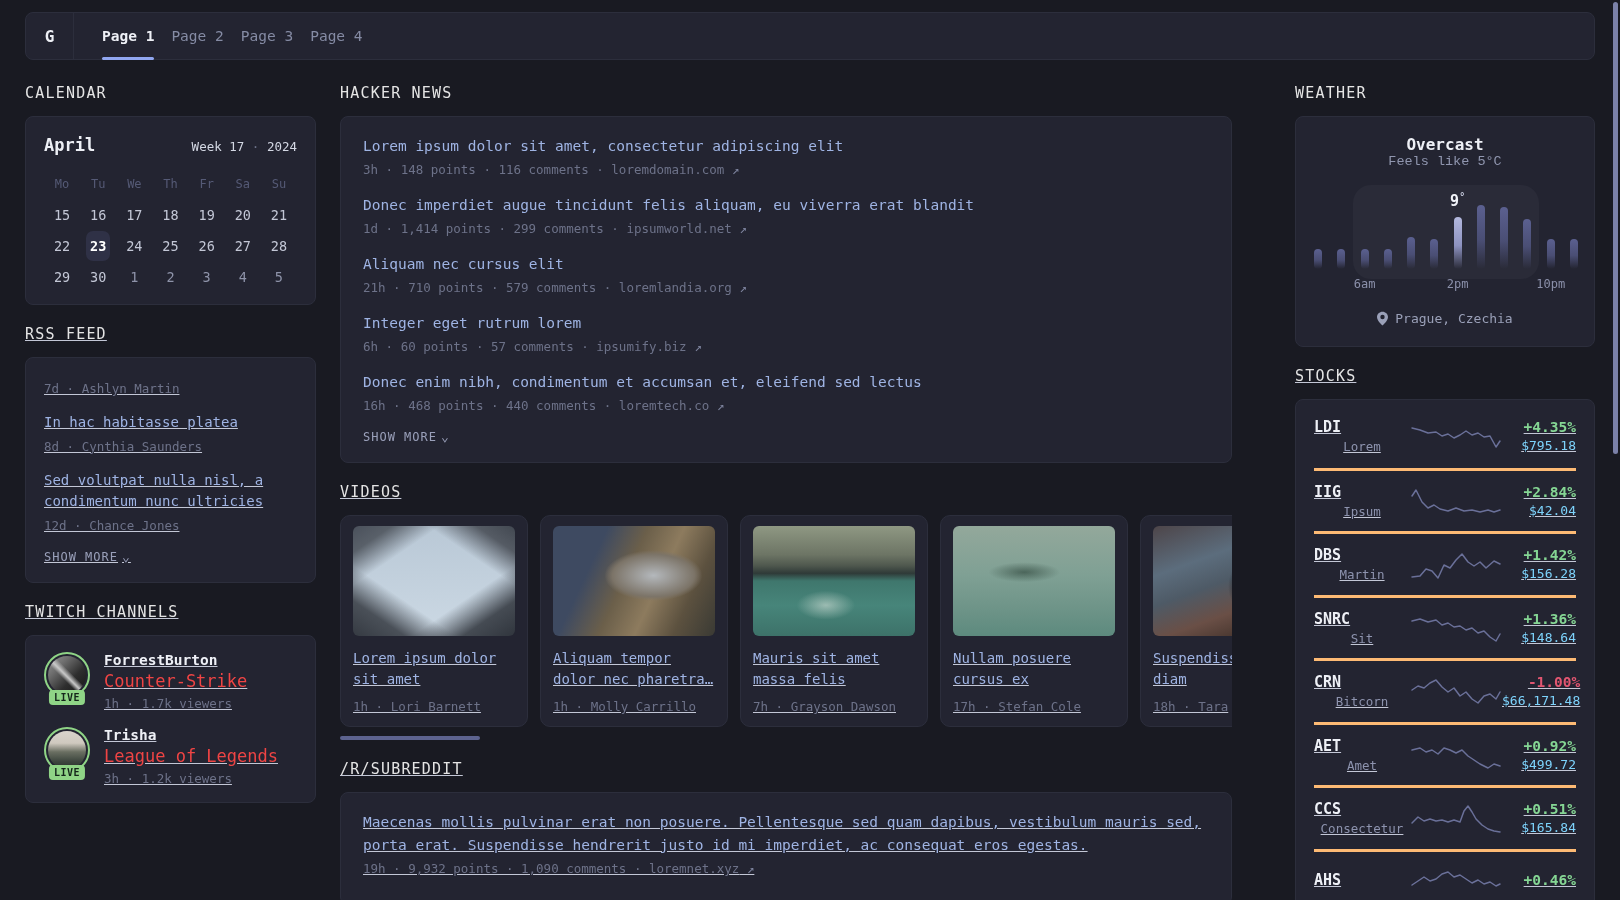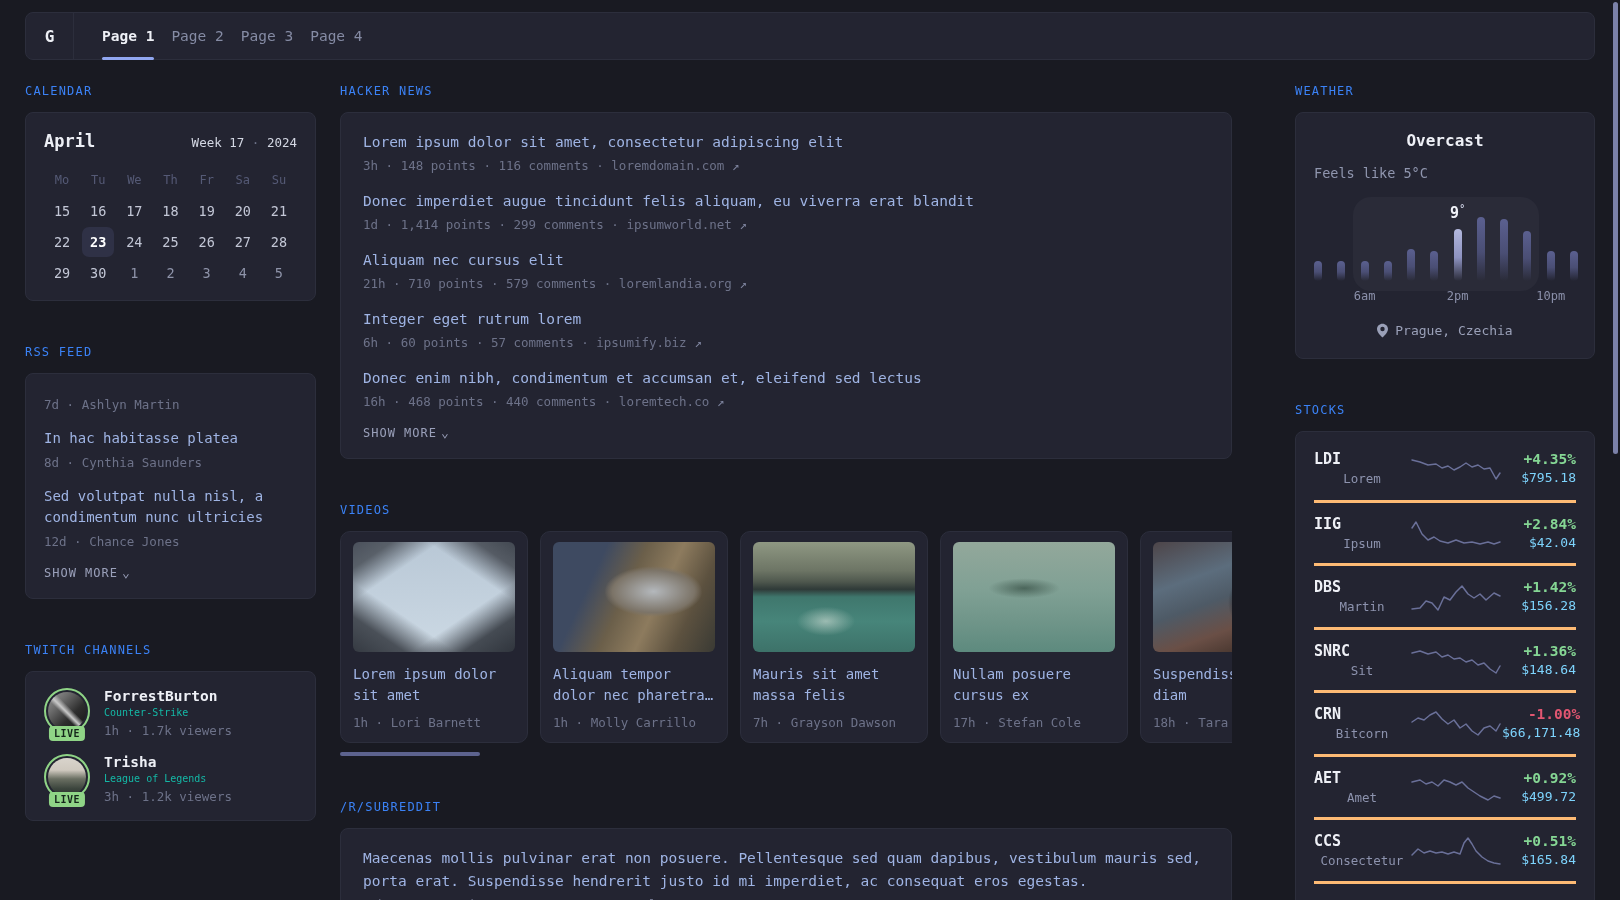--- a/index.html
+++ b/index.html
@@ -32,23 +32,23 @@
     position:absolute; left:0; right:0; bottom:-1px; height:3px;
     background:#90a6f0; border-radius:3px;
   }
 
   
   .columns { display:flex; margin-top:24px; align-items:flex-start; }
   .col-left  { width:291px; margin-right:24px; flex:none; }
   .col-mid   { width:892px; margin-right:63px; flex:none; }
   .col-right { width:300px; flex:none; }
 
-  .widget + .widget { margin-top:44px; }
+  .widget + .widget { margin-top:20px;text-decoration:underline; }
   .widget-header {
-    font-size:12px; letter-spacing:1.2px; color:#3b82f6; margin-bottom:14px;
+    font-size:15px; letter-spacing:1.2px; color:#e5e5e5; margin-bottom:14px;
   }
   .card {
     background:#232431; border:1px solid #2c2e3c; border-radius:8px;
   }
 
   .meta { font-size:12.5px; color:#6d7289; margin-top:5px; }
   .ext-arrow { color:#7e849f; }
   .show-more {
     margin-top:16px; font-size:12px; letter-spacing:1px; color:#9aa0ba; cursor:pointer;
   }
@@ -61,21 +61,21 @@
   .cal-week { font-size:12.5px; color:#d4d8e4; }
   .cal-week .dot { color:#6d7289; }
   .cal-grid {
     margin-top:14px; display:grid; grid-template-columns:repeat(7,1fr); row-gap:1px;
   }
   .cal-cell { height:30px; display:flex; align-items:center; justify-content:center; font-size:13.5px; }
   .cal-dow { color:#555a76; font-size:12px; }
   .cal-day { color:#c3c7d6; cursor:pointer; }
   .cal-day.dim { color:#8e93a9; }
   .cal-day.sel {
-    width:32px; justify-self:center; background:#2f3146; border-radius:7px;
+    width:24px; justify-self:center; background:#2f3146; border-radius:7px;
     color:#ffffff; font-weight:bold;
   }
 
   
   .rss-card { padding:18px; }
   .feed-item + .feed-item { margin-top:16px; }
   .feed-title { font-size:14px; line-height:21.5px; color:#9fb4e4; cursor:pointer; }
   .feed-title.visited { color:#979cb0; }
 
   
@@ -93,21 +93,21 @@
         linear-gradient(135deg,#9a9a9a 0%,#6b6b6b 30%,#2e2e2e 62%,#151515 100%); }
   .a2 { background: linear-gradient(180deg,#d9d4cc 0%,#cfc9bf 32%,#6a6f62 55%,#3d463e 80%,#2a322c 100%); }
   .a3 { background: radial-gradient(circle at 45% 40%, #e8d4b8 0%, #c9a882 40%, #8a6a50 75%, #5a4538 100%); }
   .live-badge {
     position:absolute; left:50%; bottom:-7px; transform:translateX(-50%);
     background:#8fd486; color:#14251a; font-size:10px; font-weight:bold;
     padding:2px 5px; border-radius:4px; letter-spacing:.5px;
   }
   .tw-name { font-size:14.5px; font-weight:bold; color:#eef0f6; cursor:pointer; }
   .tw-name.offline { color:#a8b2d6; font-weight:bold; }
-  .tw-game { font-size:10px; color:#14b8a6; margin-top:3px; }
+  .tw-game { font-size:17px; color:#ef4444; margin-top:3px; }
 
   
   .hn-card { padding:18px 22px; }
   .hn-item + .hn-item { margin-top:17px; }
   .hn-title { font-size:14.5px; line-height:22px; color:#9fb4e4; cursor:pointer; }
 
   .sub-card { padding:18px 22px 28px; }
   .sub-title { font-size:14.5px; line-height:22.5px; color:#9fb4e4; cursor:pointer; }
 
   
@@ -140,21 +140,21 @@
     overflow:hidden; color:#9fb4e4; white-space:pre-line; cursor:pointer;
   }
   .video-meta { margin-top:9px; }
   .h-scrollbar {
     margin-top:9px; width:140px; height:4px; background:#5d638f; border-radius:2px; cursor:pointer;
   }
 
   
   .weather-card { padding:18px 18px 20px; }
   .wx-cond { text-align:center; font-size:16px; font-weight:bold; color:#eef0f6; }
-  .wx-feels { text-align:left; font-size:13.5px; color:#9096af; margin-top:15px; }
+  .wx-feels { text-align:center; font-size:13.5px; color:#9096af; margin-top:0;font-family:Liberation Mono, monospace; }
   .wx-chart { position:relative; width:264px; margin:34px auto 0; }
   .wx-daylight {
     position:absolute; top:-18px; height:94px; background:#2a2b38; border-radius:18px;
   }
   .wx-bars {
     position:relative; display:flex; justify-content:space-between;
     align-items:flex-end; height:66px;
   }
   .wx-bar {
     width:8px; border-radius:4px; position:relative; z-index:1;

